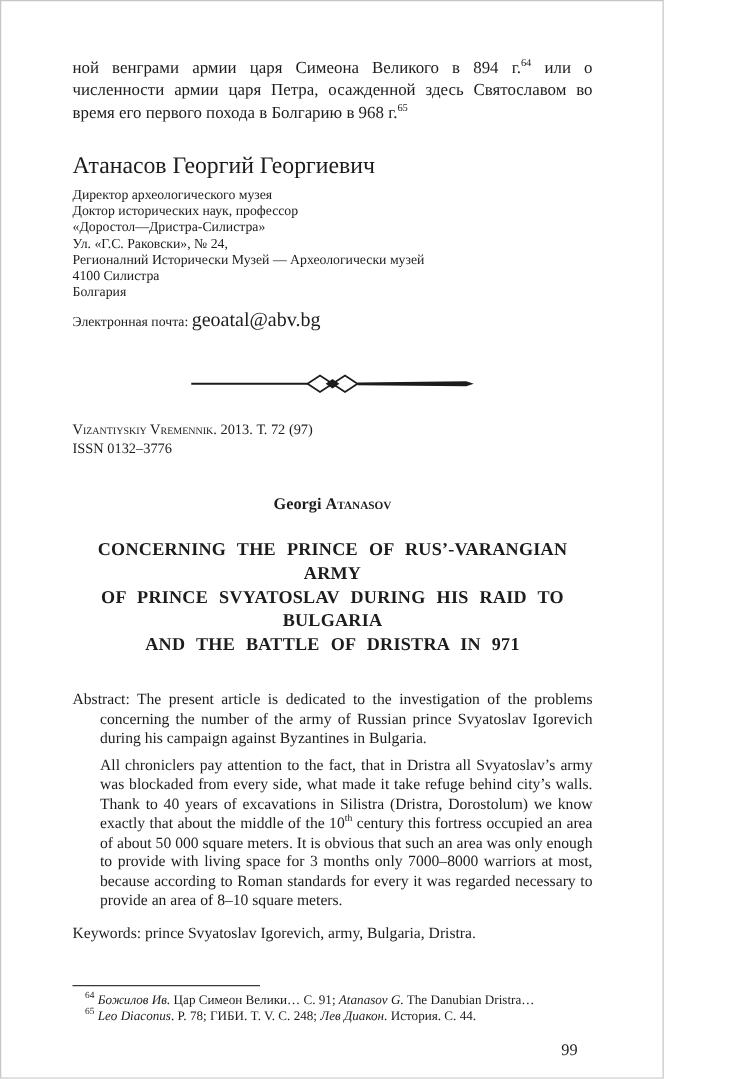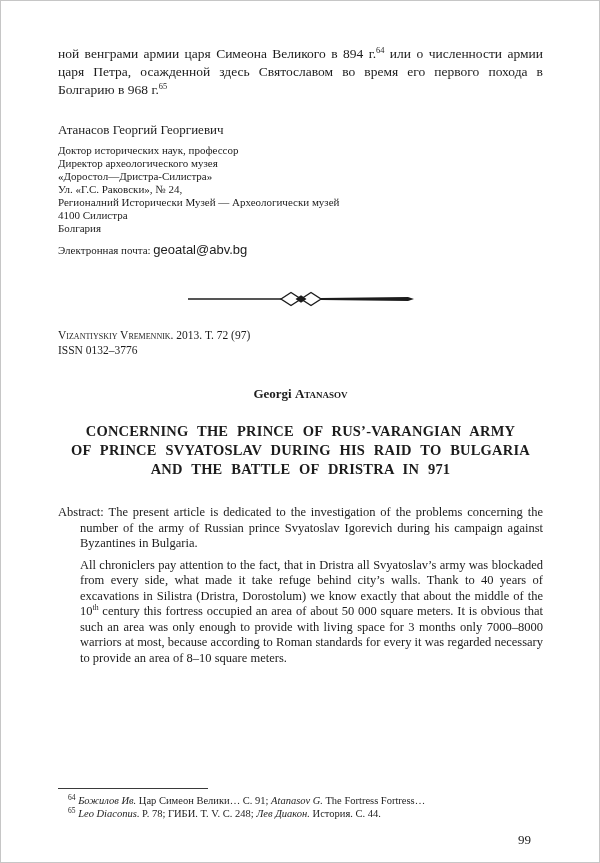--- a/index.html
+++ b/index.html
@@ -3,42 +3,42 @@
 <meta charset="utf-8">
 <style>
   html, body { margin: 0; padding: 0; background: #ffffff; }
   body {
     font-family: "Liberation Serif", "DejaVu Serif", serif;
     color: #1c1c1c;
     -webkit-font-smoothing: antialiased;
   }
   .page {
     position: relative;
-    width: 600px;
+    width: 531px;
     height: 863px;
     background: #ffffff;
     border: 1px solid #c6c6c6;
     box-sizing: border-box;
     overflow: hidden;
   }
   .content { padding: 44px 56px 0 57px; }
 
   .intro {
     font-size: 13.5px;
     line-height: 18px;
     text-align: justify;
     margin: 0;
   }
   sup { font-size: 0.62em; vertical-align: super; line-height: 0; }
 
   .author-block { margin-top: 23px; }
-  .author-name { font-size: 13px; margin: 0 0 6px 0; }
+  .author-name { font-size: 19px; margin: 0 0 6px 0; }
   .author-details p { font-size: 11px; line-height: 13px; margin: 0; }
   .email-line { margin: 7px 0 0 0; font-size: 11px; }
-  .mono { font-family: Liberation Sans, sans-serif; font-size: 13px; margin-top: 45px; }
+  .mono { font-family: Liberation Serif, serif; font-size: 16px; margin-top: 45px; }
 
   .ornament { margin-top: 32px; text-align: center; height: 18px; }
   .ornament svg { display: inline-block; vertical-align: middle; }
 
   .journal-block { margin-top: 22px; }
   .journal-line { font-size: 11.5px; margin: 0; }
   .issn { font-size: 11.5px; margin: 3px 0 0 0; }
   .sc { font-variant: small-caps; }
 
   .article-author {
@@ -88,22 +88,22 @@
 <body>
 
 <div class="page">
   <div class="content">
 
     <p class="intro"><span>ной венграми армии царя Симеона Великого в 894 г.</span><sup>64</sup><span> или о численности армии царя Петра, осажденной здесь Святославом во время его первого похода в Болгарию в 968 г.</span><sup>65</sup></p>
 
     <div class="author-block">
       <p class="author-name">Атанасов Георгий Георгиевич</p>
       <div class="author-details">
+        <p>Директор археологического музея</p>
         <p>Доктор исторических наук, профессор</p>
-        <p>Директор археологического музея</p>
         <p>«Доростол—Дристра-Силистра»</p>
         <p>Ул. «Г.С. Раковски», № 24,</p>
         <p>Регионалний Исторически Музей — Археологически музей</p>
         <p>4100 Силистра</p>
         <p>Болгария</p>
       </div>
       <p class="email-line"><span>Электронная почта: </span><span class="mono">geoatal@abv.bg</span></p>
     </div>
 
     <div class="ornament">
@@ -127,23 +127,24 @@
       <div>CONCERNING THE PRINCE OF RUS’-VARANGIAN ARMY</div>
       <div>OF PRINCE SVYATOSLAV DURING HIS RAID TO BULGARIA</div>
       <div>AND THE BATTLE OF DRISTRA IN 971</div>
     </div>
 
     <div class="abstract">
       <p class="hang"><span class="lbl">Abstract:</span><span> The present article is dedicated to the investigation of the problems concerning the number of the army of Russian prince Svyatoslav Igorevich during his campaign against Byzantines in Bulgaria.</span></p>
       <p><span>All chroniclers pay attention to the fact, that in Dristra all Svyatoslav’s army was blockaded from every side, what made it take refuge behind city’s walls. Thank to 40 years of excavations in Silistra (Dristra, Dorostolum) we know exactly that about the middle of the 10</span><sup>th</sup><span> century this fortress occupied an area of about 50 000 square meters. It is obvious that such an area was only enough to provide with living space for 3 months only 7000–8000 warriors at most, because according to Roman standards for every it was regarded necessary to provide an area of 8–10 square meters.</span></p>
     </div>
 
+    <p class="keywords"><span class="lbl">Keywords:</span><span> prince Svyatoslav Igorevich, army, Bulgaria, Dristra.</span></p>
 
   </div>
 
   <div class="footnotes">
     <div class="fn-rule"></div>
-    <p class="fn"><sup>64</sup> <i>Божилов Ив.</i><span> Цар Симеон Велики… С. 91; </span><i>Atanasov G.</i><span> The Fortress Fortress…</span></p>
+    <p class="fn"><sup>64</sup> <i>Божилов Ив.</i><span> Цар Симеон Велики… С. 91; </span><i>Atanasov G.</i><span> The Danubian Dristra…</span></p>
     <p class="fn"><sup>65</sup> <i>Leo Diaconus</i><span>. P. 78; ГИБИ. T. V. С. 248; </span><i>Лев Диакон.</i><span> История. С. 44.</span></p>
   </div>
 
   <div class="page-number">99</div>
 </div>
 
 </body></html>

